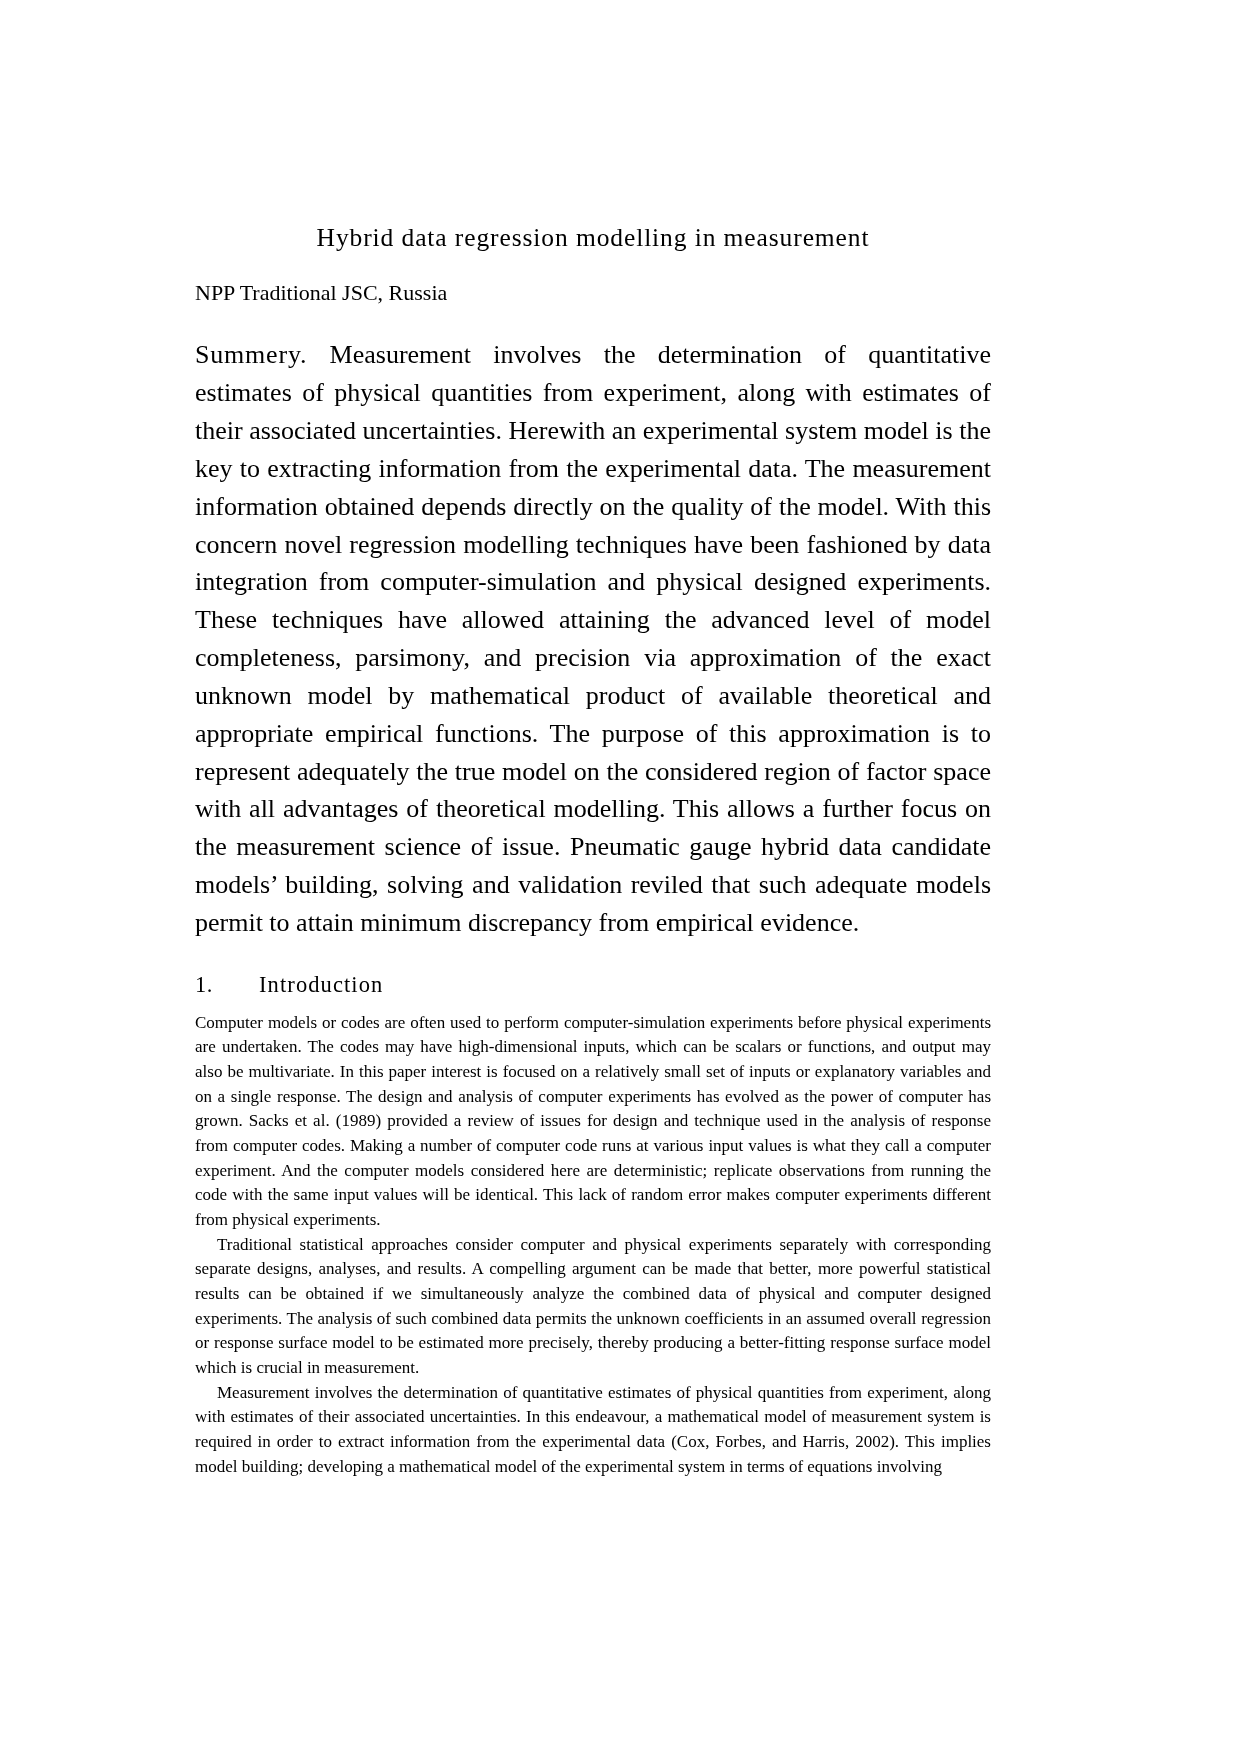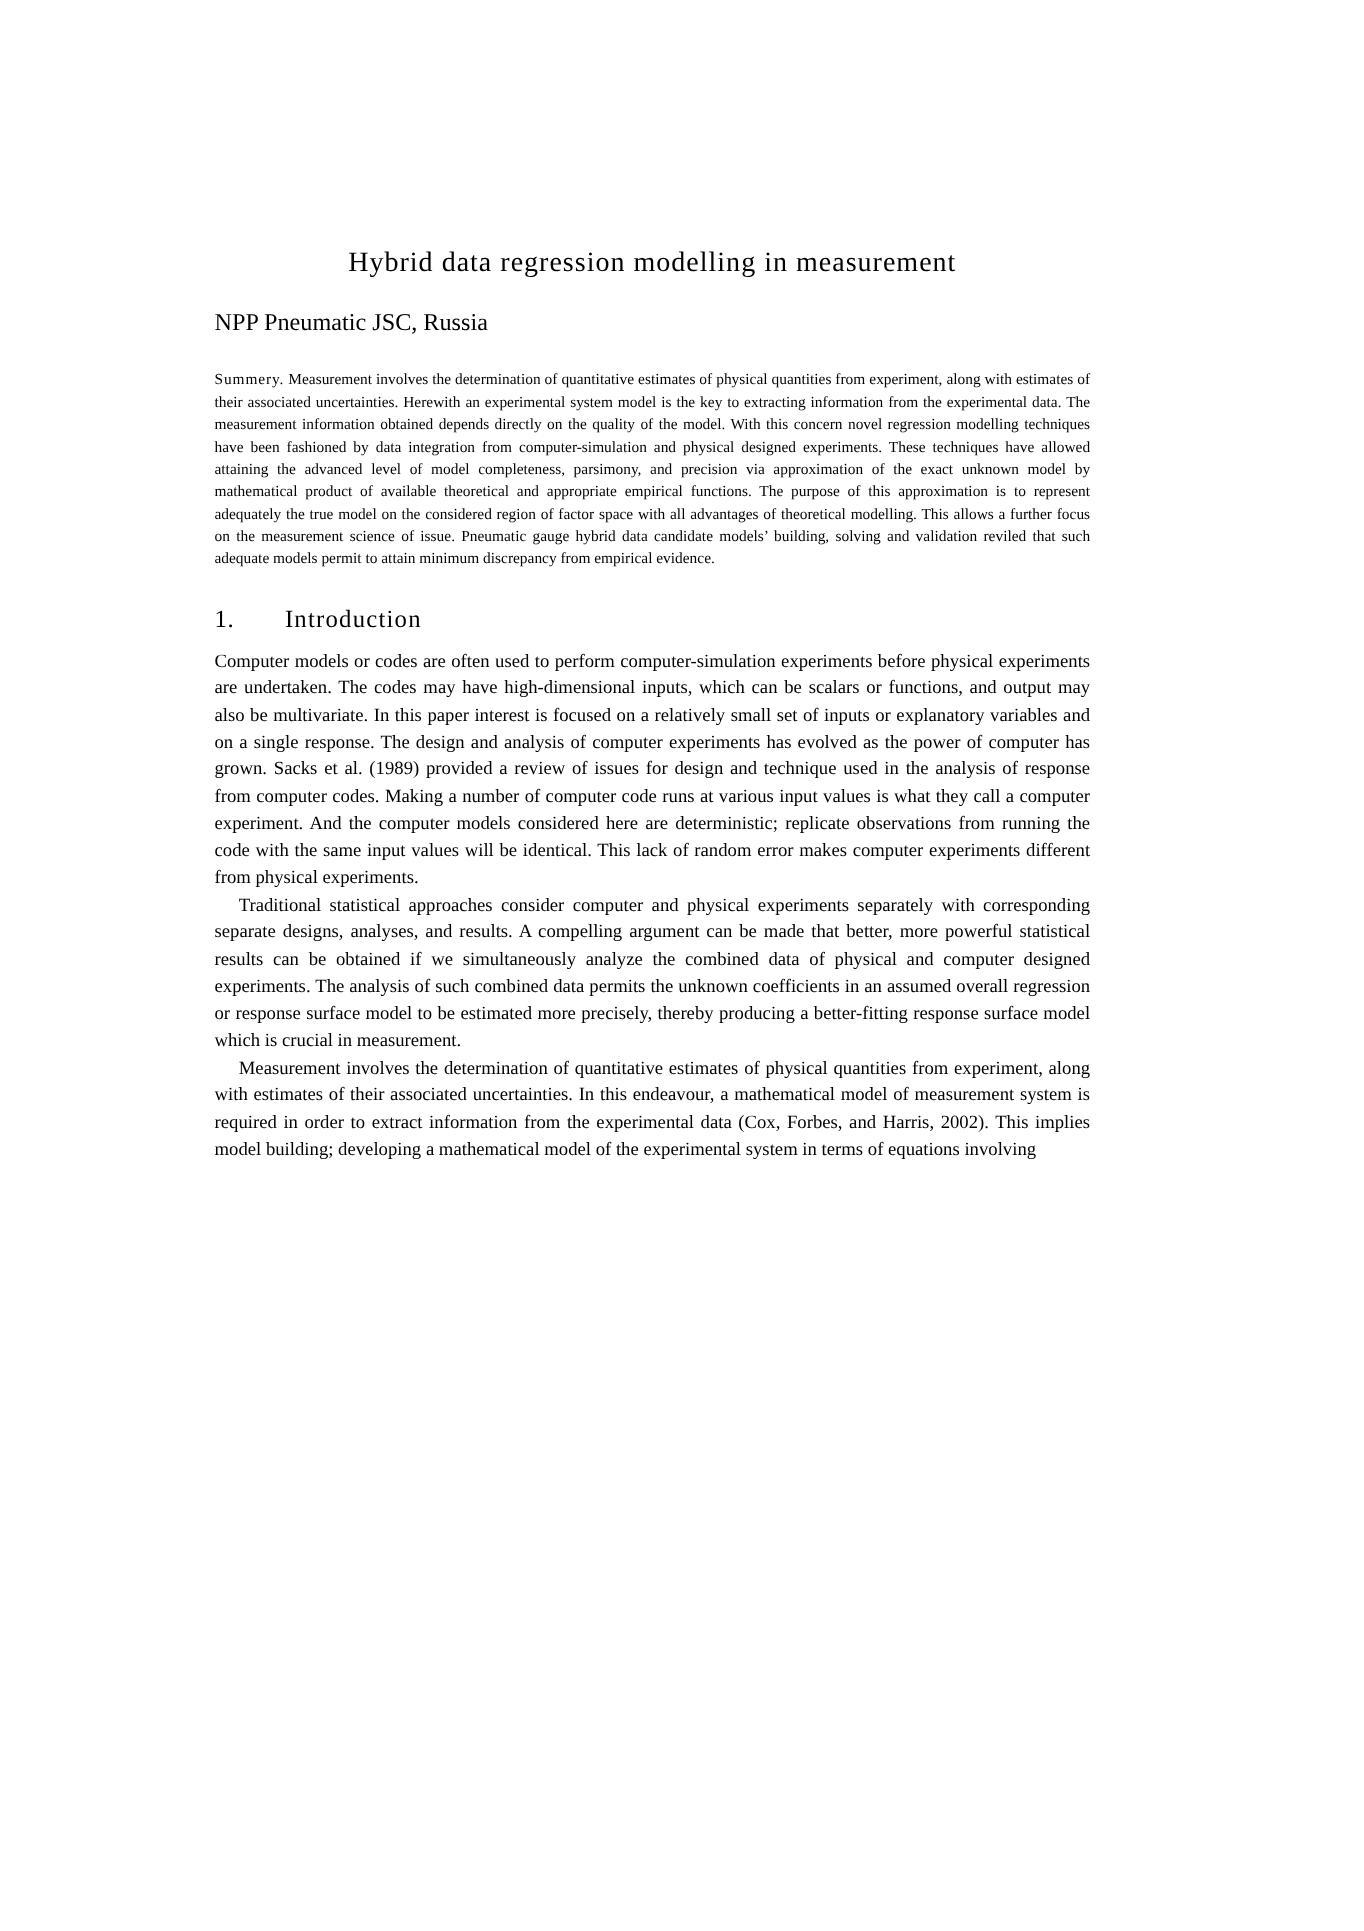--- a/index.html
+++ b/index.html
@@ -61,21 +61,21 @@
   
   .affiliation {
     font-size: 22px;
     margin: 0;
     padding-top: 25px;
     line-height: 1.3;
   }
 
   
   .abstract {
-    font-size: 14px;
+    font-size: 26px;
     margin: 0;
     padding-top: 29px;
     text-align: justify;
     text-justify: inter-word;
     line-height: 1.455;
   }
   .abstract .lead {
     letter-spacing: 0.8px;
   }
 
@@ -148,21 +148,21 @@
 </head>
 <body>
 
 <div class="page">
 
   <div class="content">
 
     <h1 class="title">Hybrid data regression modelling in measurement</h1>
 
 
-    <p class="affiliation">NPP Pneumatic JSC, Russia</p>
+    <p class="affiliation">NPP Traditional JSC, Russia</p>
 
     <p class="abstract"><span class="lead">Summery.</span><span> Measurement involves the determination of quantitative estimates of physical quantities from experiment, along with estimates of their associated uncertainties. Herewith an experimental system model is the key to extracting information from the experimental data. The measurement information obtained depends directly on the quality of the model. With this concern novel regression modelling techniques have been fashioned by data integration from computer-simulation and physical designed experiments. These techniques have allowed attaining the advanced level of model completeness, parsimony, and precision via approximation of the exact unknown model by mathematical product of available theoretical and appropriate empirical functions. The purpose of this approximation is to represent adequately the true model on the considered region of factor space with all advantages of theoretical modelling. This allows a further focus on the measurement science of issue. Pneumatic gauge hybrid data candidate models’ building, solving and validation reviled that such adequate models permit to attain minimum discrepancy from empirical evidence.</span></p>
 
 
     <h2 class="section-heading">
         <span class="num">1.</span>
         <span class="sec-title">Introduction</span>
       </h2>
 
     <p class="body-par first">Computer models or codes are often used to perform computer-simulation experiments before physical experiments are undertaken. The codes may have high-dimensional inputs, which can be scalars or functions, and output may also be multivariate. In this paper interest is focused on a relatively small set of inputs or explanatory variables and on a single response. The design and analysis of computer experiments has evolved as the power of computer has grown. Sacks et al. (1989) provided a review of issues for design and technique used in the analysis of response from computer codes. Making a number of computer code runs at various input values is what they call a computer experiment. And the computer models considered here are deterministic; replicate observations from running the code with the same input values will be identical. This lack of random error makes computer experiments different from physical experiments.</p>

